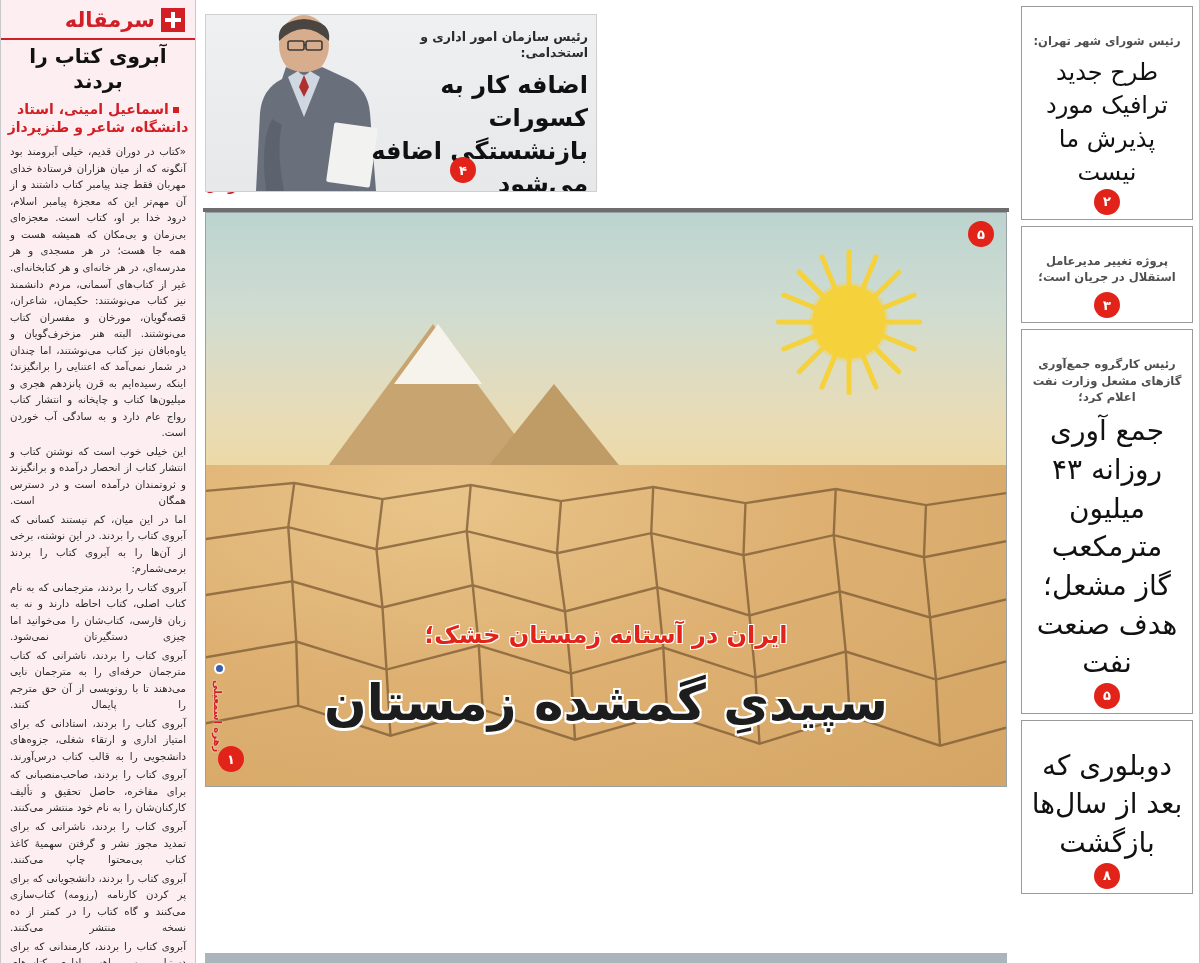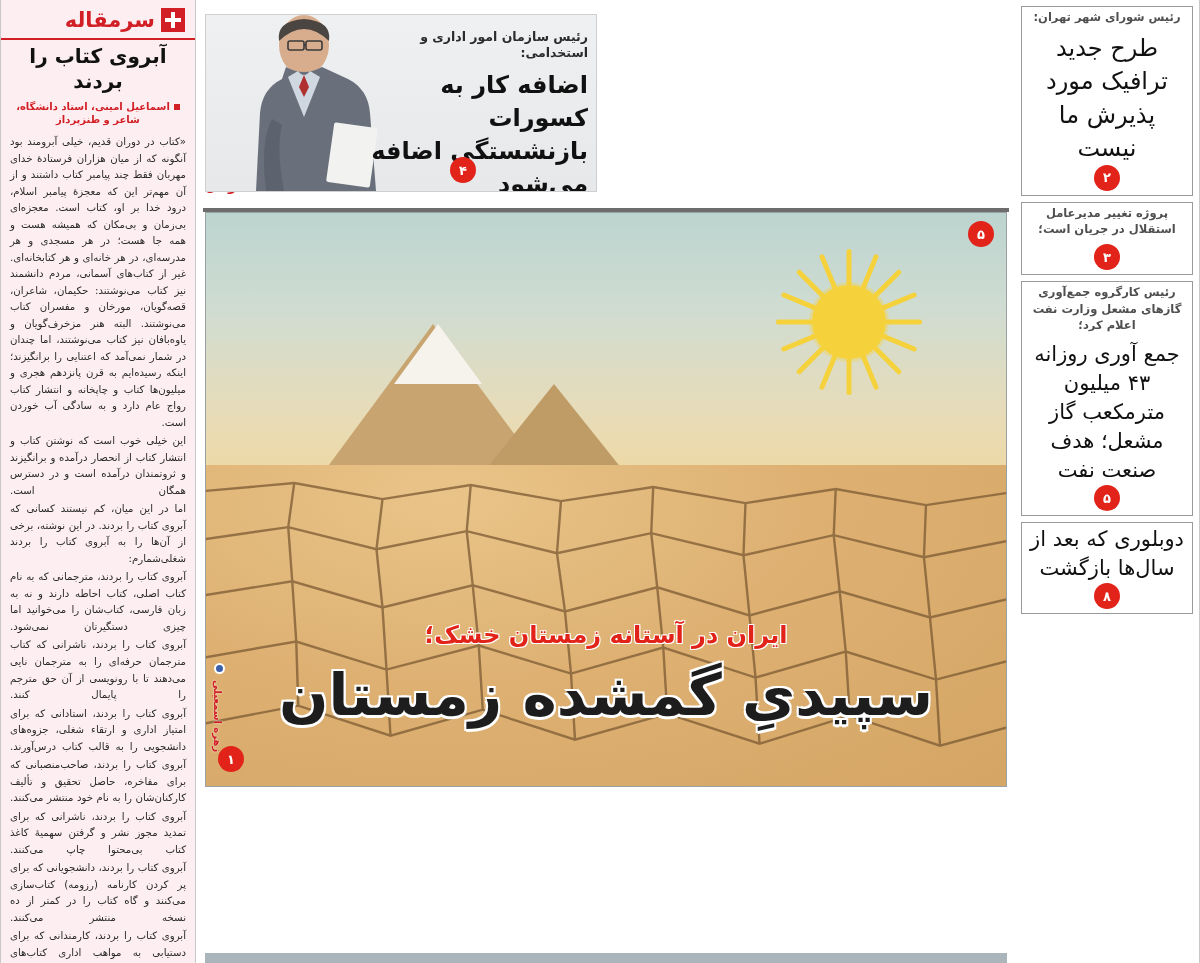--- a/index.html
+++ b/index.html
@@ -59,21 +59,21 @@
     text-align: center;
     font-size: 20px;
     font-weight: bold;
     color: #111;
     direction: rtl;
     padding: 4px 8px 6px 8px;
     line-height: 1.25;
   }
   .ed-byline {
     text-align: center;
-    font-size: 10px;
+    font-size: 14px;
     font-weight: bold;
     color: #d21f26;
     direction: rtl;
     padding: 0 6px 8px 6px;
     line-height: 1.3;
   }
   .ed-byline .sq {
     display: inline-block; width: 6px; height: 6px;
     background: #d21f26; margin-left: 4px; vertical-align: middle;
   }
@@ -298,24 +298,24 @@
     left: 0; right: 0; top: 408px;
     text-align: center;
     direction: rtl;
     font-size: 24px;
     font-weight: bold;
     color: #e2231a;
     text-shadow: 1px 1px 0 #fff, -1px -1px 0 #fff, 1px -1px 0 #fff, -1px 1px 0 #fff;
   }
   .photo-title {
     position: absolute;
-    left: 0; right: 0; top: 448px;
-    text-align: center;
-    direction: rtl;
-    font-size: 58px;
+    left: 0; right: 0; top: 460px;
+    text-align: center;
+    direction: rtl;
+    font-size: 50px;
     font-weight: bold;
     color: #1d1d1d;
     line-height: 1.2;
     text-shadow: 2px 2px 0 #fff, -2px -2px 0 #fff, 2px -2px 0 #fff, -2px 2px 0 #fff, 0 3px 0 #fff;
   }
   .photo-credit {
     position: absolute;
     left: 6px; bottom: 34px;
     writing-mode: vertical-rl;
     direction: rtl;
@@ -345,39 +345,39 @@
     right: 0; top: 0;
     width: 185px; height: 963px;
     background: #fff;
     border-right: 1px solid #c9c9c9;
     padding: 0;
   }
   .sb-box {
     position: relative;
     margin: 6px 6px 0 6px;
     border: 1px solid #9a9a9a;
-    padding: 2px 8px 30px 8px;
+    padding: 26px 8px 30px 8px;
     background: #fff;
     direction: rtl;
     text-align: center;
   }
   .sb-kicker {
     font-size: 11.5px;
     font-weight: bold;
     color: #4f4f4f;
     line-height: 1.42;
     margin-bottom: 7px;
   }
   .sb-title {
     font-size: 24px;
     font-weight: normal;
     color: #111;
     line-height: 1.38;
   }
-  .sb-title.sm { font-size: 21px; }
+  .sb-title.sm { font-size: 28px; }
   .sb-pg {
     position: absolute;
     left: 0; right: 0; bottom: 4px;
     display: flex; justify-content: center;
   }
 </style>
 </head>
 <body>
 
 <div class="page">
@@ -387,21 +387,21 @@
       <span class="plus-badge"></span>
       <span class="ed-head-label">سرمقاله</span>
     </div>
     <h2 class="ed-title">آبروی کتاب را بردند</h2>
     <div class="ed-byline">
       <span class="sq"></span><span>اسماعیل امینی، استاد دانشگاه، شاعر و طنزپرداز</span>
     </div>
     <div class="ed-body" id="ed-body">
         <p>«کتاب در دوران قدیم، خیلی آبرومند بود آنگونه که از میان هزاران فرستادهٔ خدای مهربان فقط چند پیامبر کتاب داشتند و از آن مهم‌تر این که معجزهٔ پیامبر اسلام، درود خدا بر او، کتاب است. معجزه‌ای بی‌زمان و بی‌مکان که همیشه هست و همه جا هست؛ در هر مسجدی و هر مدرسه‌ای، در هر خانه‌ای و هر کتابخانه‌ای. غیر از کتاب‌های آسمانی، مردم دانشمند نیز کتاب می‌نوشتند: حکیمان، شاعران، قصه‌گویان، مورخان و مفسران کتاب می‌نوشتند. البته هنر مزخرف‌گویان و یاوه‌بافان نیز کتاب می‌نوشتند، اما چندان در شمار نمی‌آمد که اعتنایی را برانگیزند؛ اینکه رسیده‌ایم به قرن پانزدهم هجری و میلیون‌ها کتاب و چاپخانه و انتشار کتاب رواج عام دارد و به سادگی آب خوردن است.</p>
         <p>این خیلی خوب است که نوشتن کتاب و انتشار کتاب از انحصار درآمده و برانگیزند و ثروتمندان درآمده است و در دسترس همگان است.</p>
-        <p>اما در این میان، کم نیستند کسانی که آبروی کتاب را بردند. در این نوشته، برخی از آن‌ها را به آبروی کتاب را بردند شغلی‌شمارم:</p>
+        <p>اما در این میان، کم نیستند کسانی که آبروی کتاب را بردند. در این نوشته، برخی از آن‌ها را به آبروی کتاب را بردند برمی‌شمارم:</p>
         <p>آبروی کتاب را بردند، مترجمانی که به نام کتاب اصلی، کتاب احاطه دارند و نه به زبان فارسی، کتاب‌شان را می‌خوانید اما چیزی دستگیرتان نمی‌شود.</p>
         <p>آبروی کتاب را بردند، ناشرانی که کتاب مترجمان حرفه‌ای را به مترجمان نایی می‌دهند تا با رونویسی از آن حق مترجم را پایمال کنند.</p>
         <p>آبروی کتاب را بردند، استادانی که برای امتیاز اداری و ارتقاء شغلی، جزوه‌های دانشجویی را به قالب کتاب درس‌آورند.</p>
         <p>آبروی کتاب را بردند، صاحب‌منصبانی که برای مفاخره، حاصل تحقیق و تألیف کارکنان‌شان را به نام خود منتشر می‌کنند.</p>
         <p>آبروی کتاب را بردند، ناشرانی که برای تمدید مجوز نشر و گرفتن سهمیهٔ کاغذ کتاب بی‌محتوا چاپ می‌کنند.</p>
         <p>آبروی کتاب را بردند، دانشجویانی که برای پر کردن کارنامه (رزومه) کتاب‌سازی می‌کنند و گاه کتاب را در کمتر از ده نسخه منتشر می‌کنند.</p>
         <p>آبروی کتاب را بردند، کارمندانی که برای دستیابی به مواهب اداری کتاب‌های بی‌ارزش سرهم می‌کنند.</p>
       </div>
   </aside>
 

